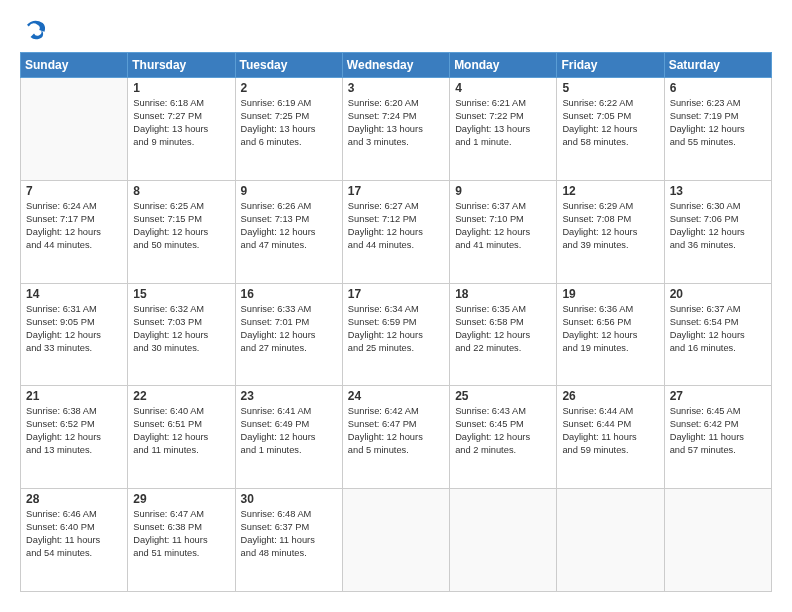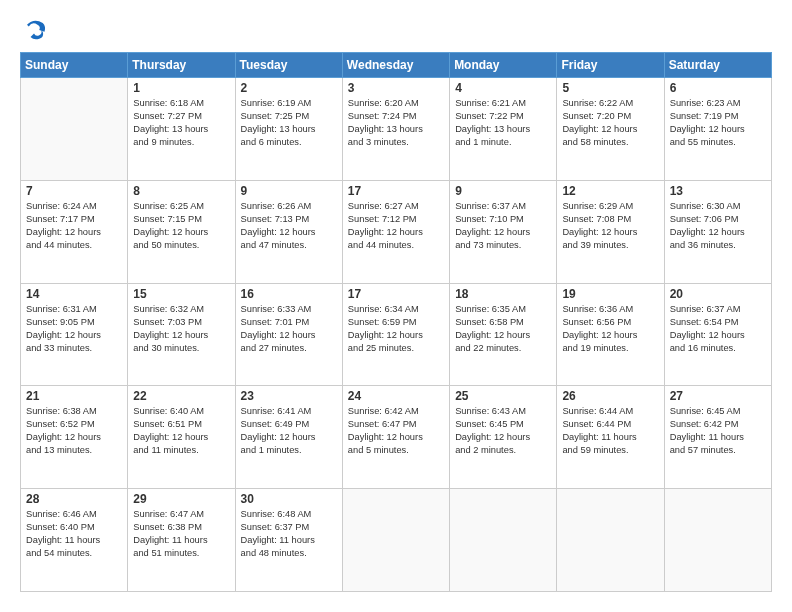--- a/index.html
+++ b/index.html
@@ -151,21 +151,21 @@
           <td>
             <span class="day-num">4</span>
             <span class="cell-line">Sunrise: 6:21 AM</span>
             <span class="cell-line">Sunset: 7:22 PM</span>
             <span class="cell-line">Daylight: 13 hours</span>
             <span class="cell-line">and 1 minute.</span>
           </td>
           <td>
             <span class="day-num">5</span>
             <span class="cell-line">Sunrise: 6:22 AM</span>
-            <span class="cell-line">Sunset: 7:20 PM</span>
+            <span class="cell-line">Sunset: 7:05 PM</span>
             <span class="cell-line">Daylight: 12 hours</span>
             <span class="cell-line">and 58 minutes.</span>
           </td>
           <td>
             <span class="day-num">6</span>
             <span class="cell-line">Sunrise: 6:23 AM</span>
             <span class="cell-line">Sunset: 7:19 PM</span>
             <span class="cell-line">Daylight: 12 hours</span>
             <span class="cell-line">and 55 minutes.</span>
           </td>
@@ -197,21 +197,21 @@
             <span class="cell-line">Sunrise: 6:27 AM</span>
             <span class="cell-line">Sunset: 7:12 PM</span>
             <span class="cell-line">Daylight: 12 hours</span>
             <span class="cell-line">and 44 minutes.</span>
           </td>
           <td>
             <span class="day-num">9</span>
             <span class="cell-line">Sunrise: 6:37 AM</span>
             <span class="cell-line">Sunset: 7:10 PM</span>
             <span class="cell-line">Daylight: 12 hours</span>
-            <span class="cell-line">and 73 minutes.</span>
+            <span class="cell-line">and 41 minutes.</span>
           </td>
           <td>
             <span class="day-num">12</span>
             <span class="cell-line">Sunrise: 6:29 AM</span>
             <span class="cell-line">Sunset: 7:08 PM</span>
             <span class="cell-line">Daylight: 12 hours</span>
             <span class="cell-line">and 39 minutes.</span>
           </td>
           <td>
             <span class="day-num">13</span>

